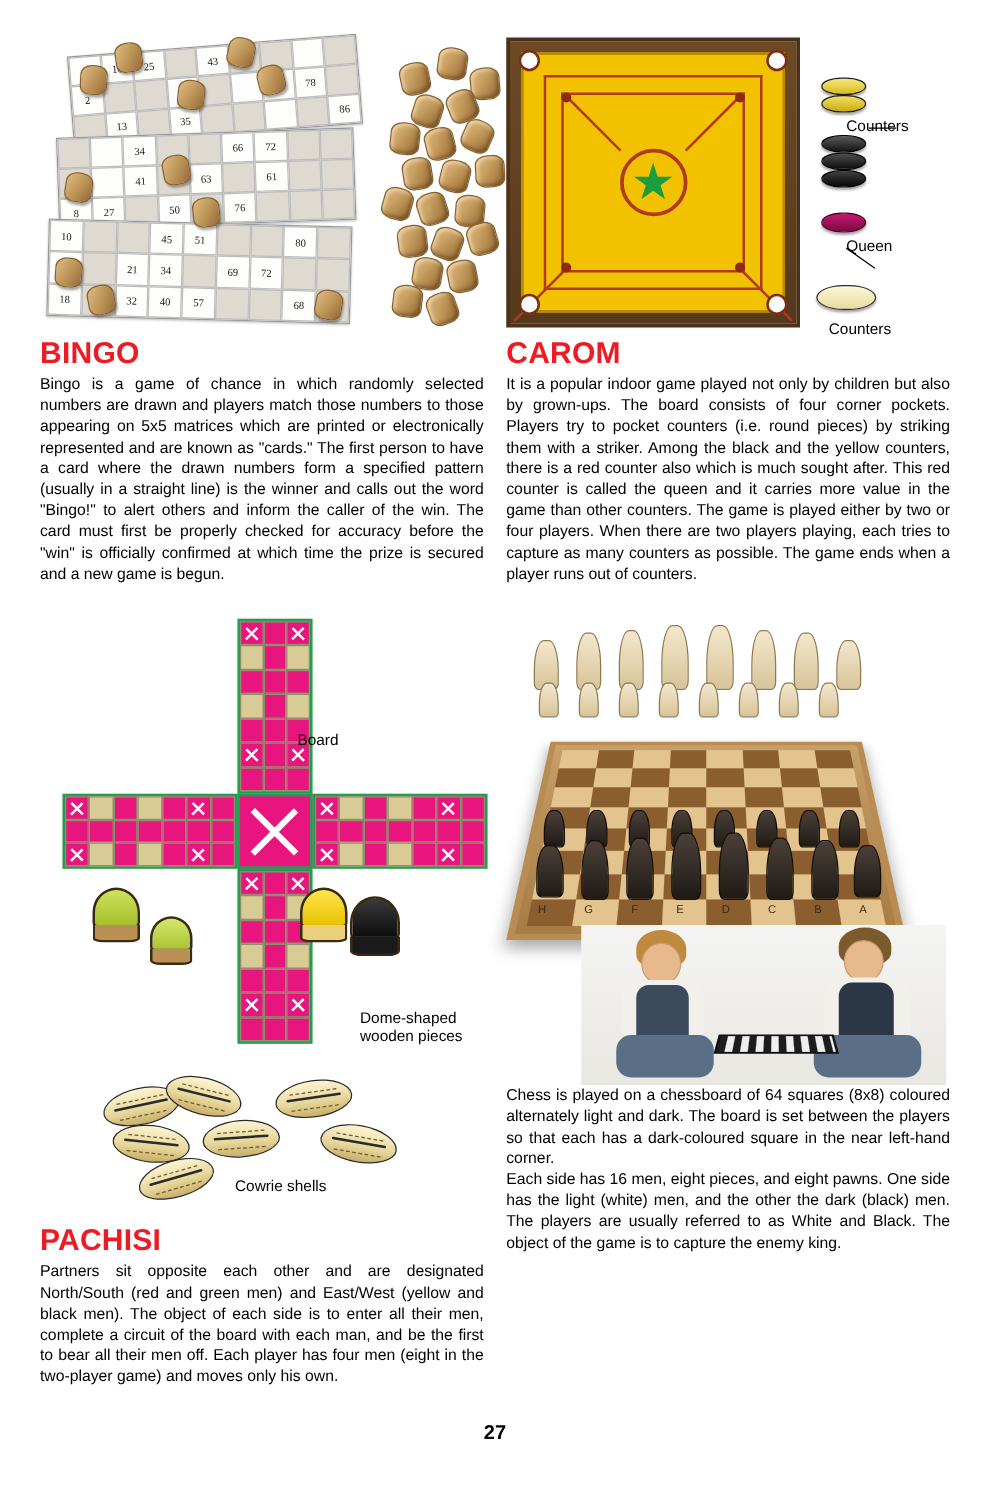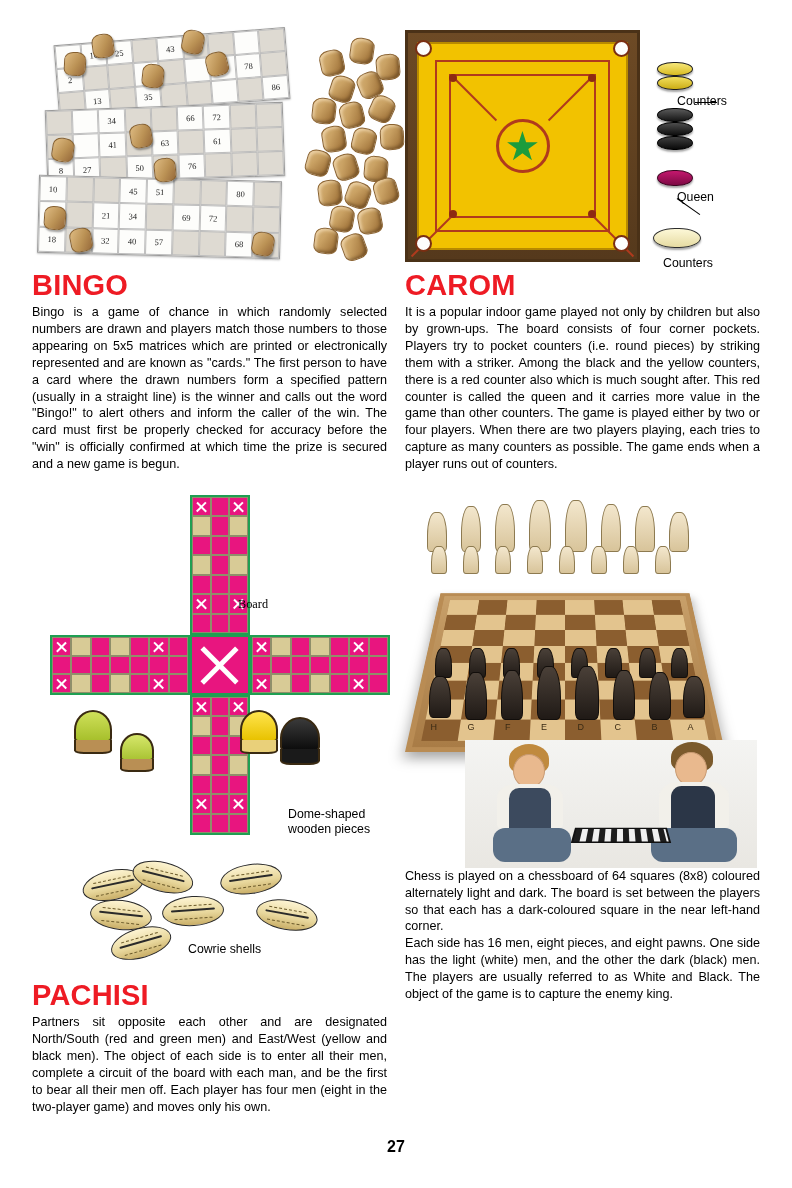--- a/index.html
+++ b/index.html
@@ -11,21 +11,21 @@
     font-family: "Liberation Sans", sans-serif;
     position: relative;
     overflow: hidden;
   }
   .page { position: relative; width: 792px; height: 1188px; }
 
   
   .section-title {
     color: #ee1b24;
     font-weight: bold;
-    font-size: 29px;
+    font-size: 24px;
     letter-spacing: 0.2px;
     margin: 0 0 4px 0;
     line-height: 1.05;
   }
   .body-text {
     font-size: 12.6px;
     line-height: 1.335;
     text-align: justify;
     color: #000;
     margin: 0;
@@ -544,21 +544,21 @@
           <div class="sq tan"></div>
           <div class="sq pink"></div>
           <div class="sq tan"></div>
           <div class="sq pink"></div>
           <div class="sq cross-mark"></div>
           <div class="sq pink"></div>
         </div>
       <div class="center-sq" style="left:40px; top:140px; width:60px; height:60px;"></div>
     </div>
 
-    <div class="art-label" style="left:206px; top:102px;font-family:Liberation Serif, serif;">Board</div>
+    <div class="art-label" style="left:206px; top:90px;">Board</div>
 
     <div style="position:absolute; left:42px; top:215px;">
       <div class="dome" style="left:0; top:0; width:38px; height:32px; background:linear-gradient(#cfe05a,#a7c02c);"></div>
       <div class="dome-base" style="left:0; top:30px; width:38px; height:14px;"></div>
     </div>
     <div style="position:absolute; left:88px; top:238px;">
       <div class="dome" style="left:0; top:0; width:34px; height:28px; background:linear-gradient(#d6e76b,#aac434);"></div>
       <div class="dome-base" style="left:0; top:26px; width:34px; height:13px;"></div>
     </div>
     <div style="position:absolute; left:208px; top:215px;">

